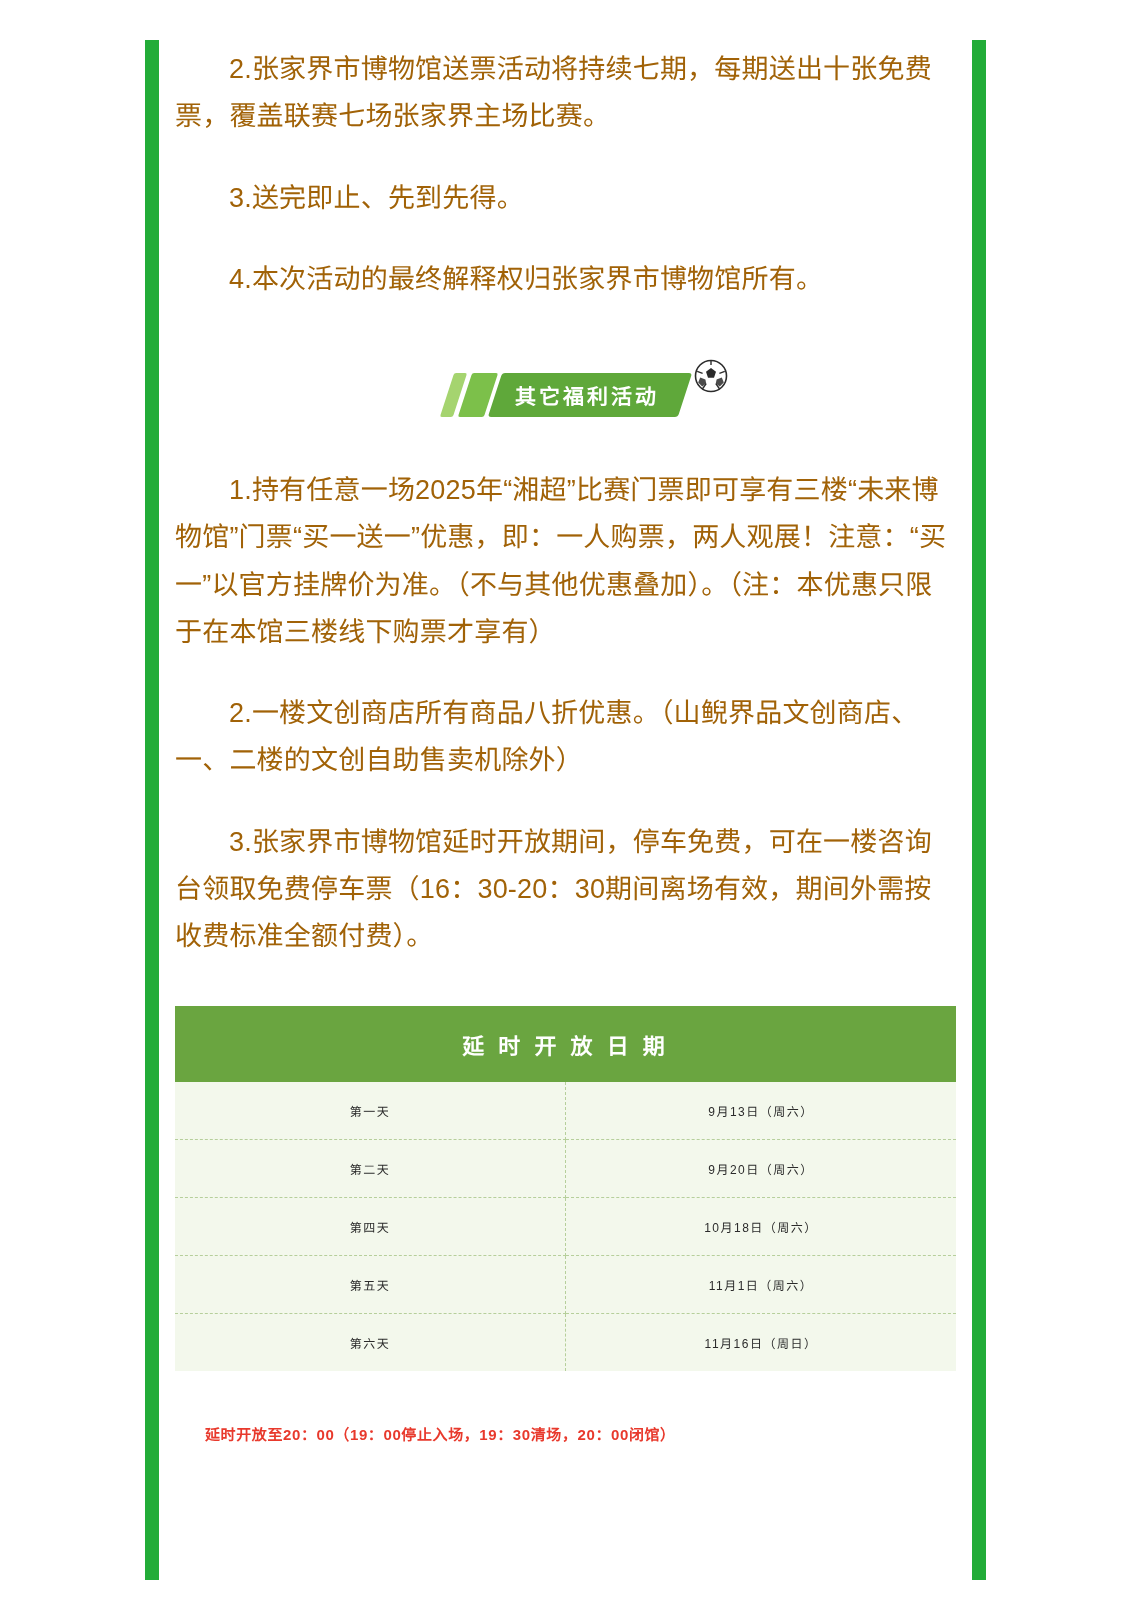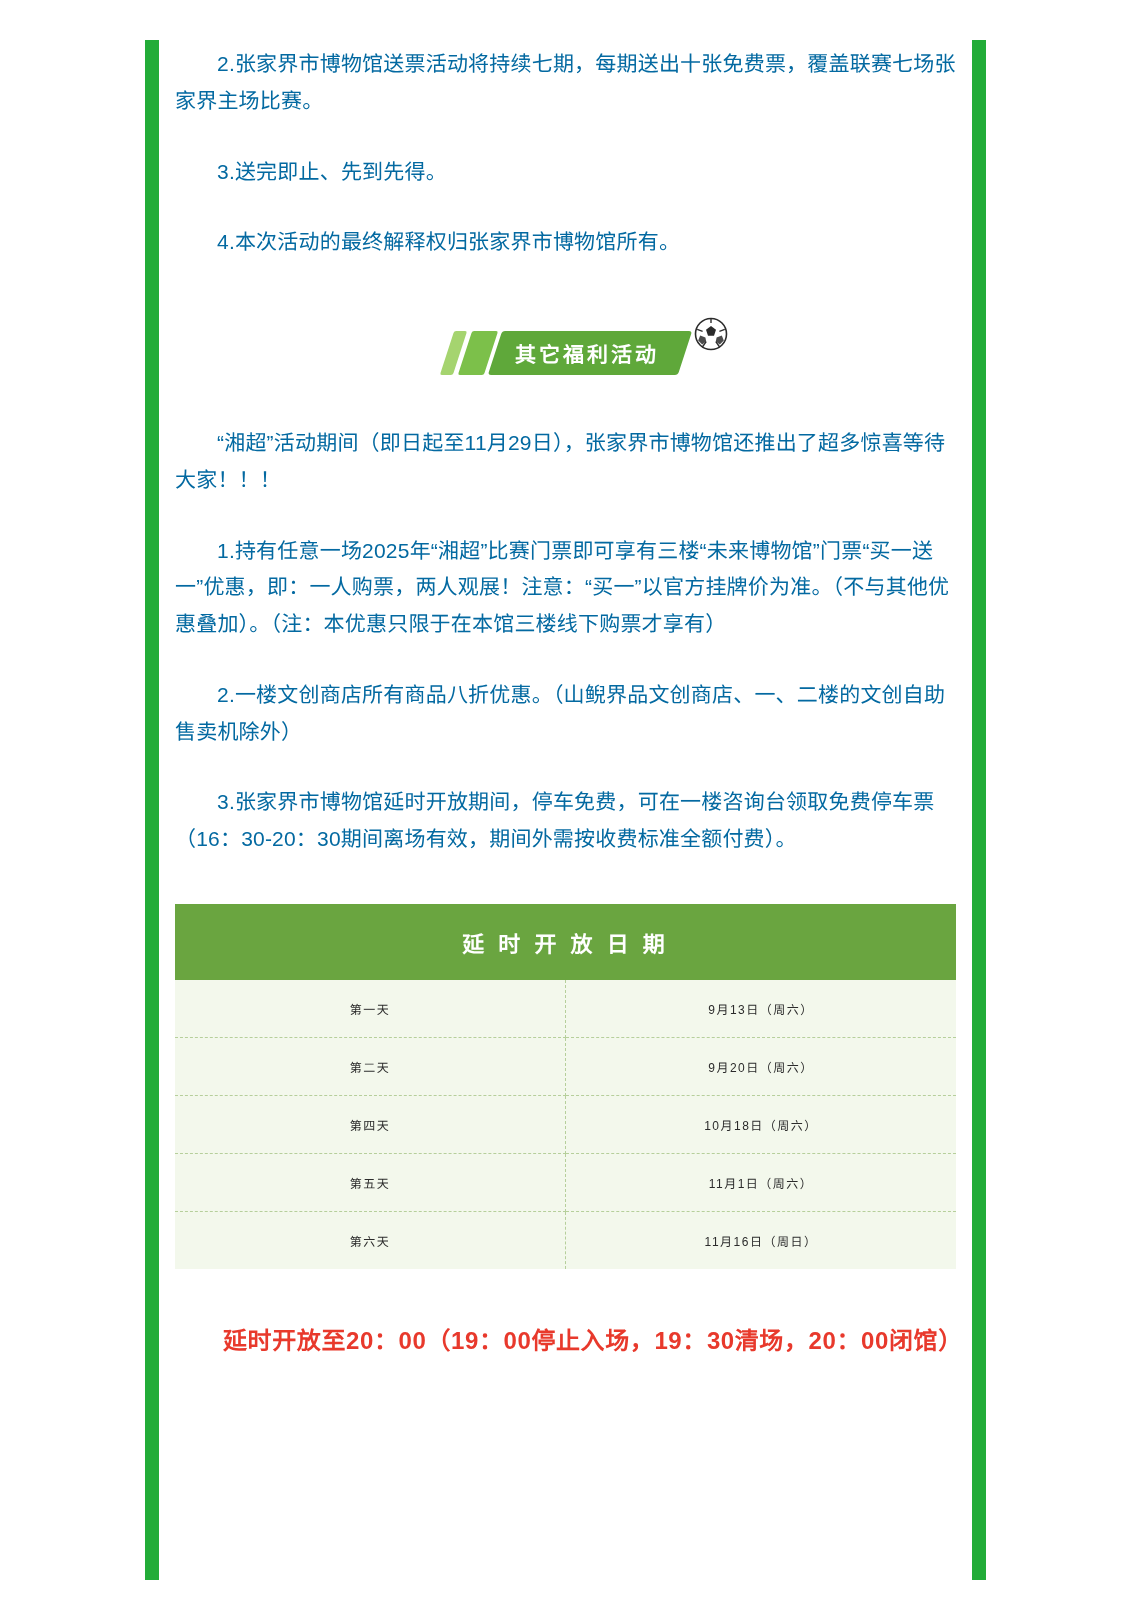--- a/index.html
+++ b/index.html
@@ -35,24 +35,24 @@
   .content {
     position: absolute;
     left: 175px;
     right: 175px;
     top: 46px;
     bottom: 20px;
   }
 
   p.para {
     margin: 0 0 34px 0;
-    font-size: 21px;
+    font-size: 27px;
     line-height: 1.75;
     text-indent: 2em;
-    color: #0369a1;
+    color: #a16207;
     letter-spacing: 0.2px;
   }
   p.para.tight { margin-bottom: 30px; }
 
   
   .banner-wrap {
     position: relative;
     height: 92px;
     margin: 56px 0 16px 0;
   }
@@ -129,21 +129,21 @@
   }
   table.sched tbody tr:last-child td { border-bottom: none; }
   table.sched tbody td.col-left {
     width: 36%;
     border-right: 1px dashed #b6cf9b;
   }
 
   .notice {
     margin-top: 52px;
     color: #e8392c;
-    font-size: 24px;
+    font-size: 15px;
     font-weight: bold;
     letter-spacing: 0.6px;
     text-indent: 2em;
   }
 </style>
 </head>
 <body>
 
 <div class="page">
 
@@ -172,21 +172,20 @@
           <path d="M3.2,12.4 L8.6,14.4" stroke="#2b2b2b" stroke-width="1.4"></path>
           <path d="M30.8,12.4 L25.4,14.4" stroke="#2b2b2b" stroke-width="1.4"></path>
           <path d="M8.4,30 L12.2,24.6" stroke="#2b2b2b" stroke-width="1.4"></path>
           <path d="M25.6,30 L21.8,24.6" stroke="#2b2b2b" stroke-width="1.4"></path>
           <polygon points="6.2,18.6 11.4,20.4 12.2,24.6 8.2,27.4 4.2,23.4" fill="#2b2b2b" opacity="0.85"></polygon>
           <polygon points="27.8,18.6 22.6,20.4 21.8,24.6 25.8,27.4 29.8,23.4" fill="#2b2b2b" opacity="0.85"></polygon>
         </svg>
       </div>
     </div>
 
-    <p class="para">“湘超”活动期间（即日起至11月29日），张家界市博物馆还推出了超多惊喜等待大家！！！</p>
 
     <p class="para">1.持有任意一场2025年“湘超”比赛门票即可享有三楼“未来博物馆”门票“买一送一”优惠，即：一人购票，两人观展！注意：“买一”以官方挂牌价为准。（不与其他优惠叠加）。（注：本优惠只限于在本馆三楼线下购票才享有）</p>
     <p class="para">2.一楼文创商店所有商品八折优惠。（山鲵界品文创商店、一、二楼的文创自助售卖机除外）</p>
     <p class="para">3.张家界市博物馆延时开放期间，停车免费，可在一楼咨询台领取免费停车票（16：30-20：30期间离场有效，期间外需按收费标准全额付费）。</p>
 
     <div class="table-wrap">
       <table class="sched">
         <thead>
           <tr>
             <th colspan="2">延 时 开 放 日 期</th>

